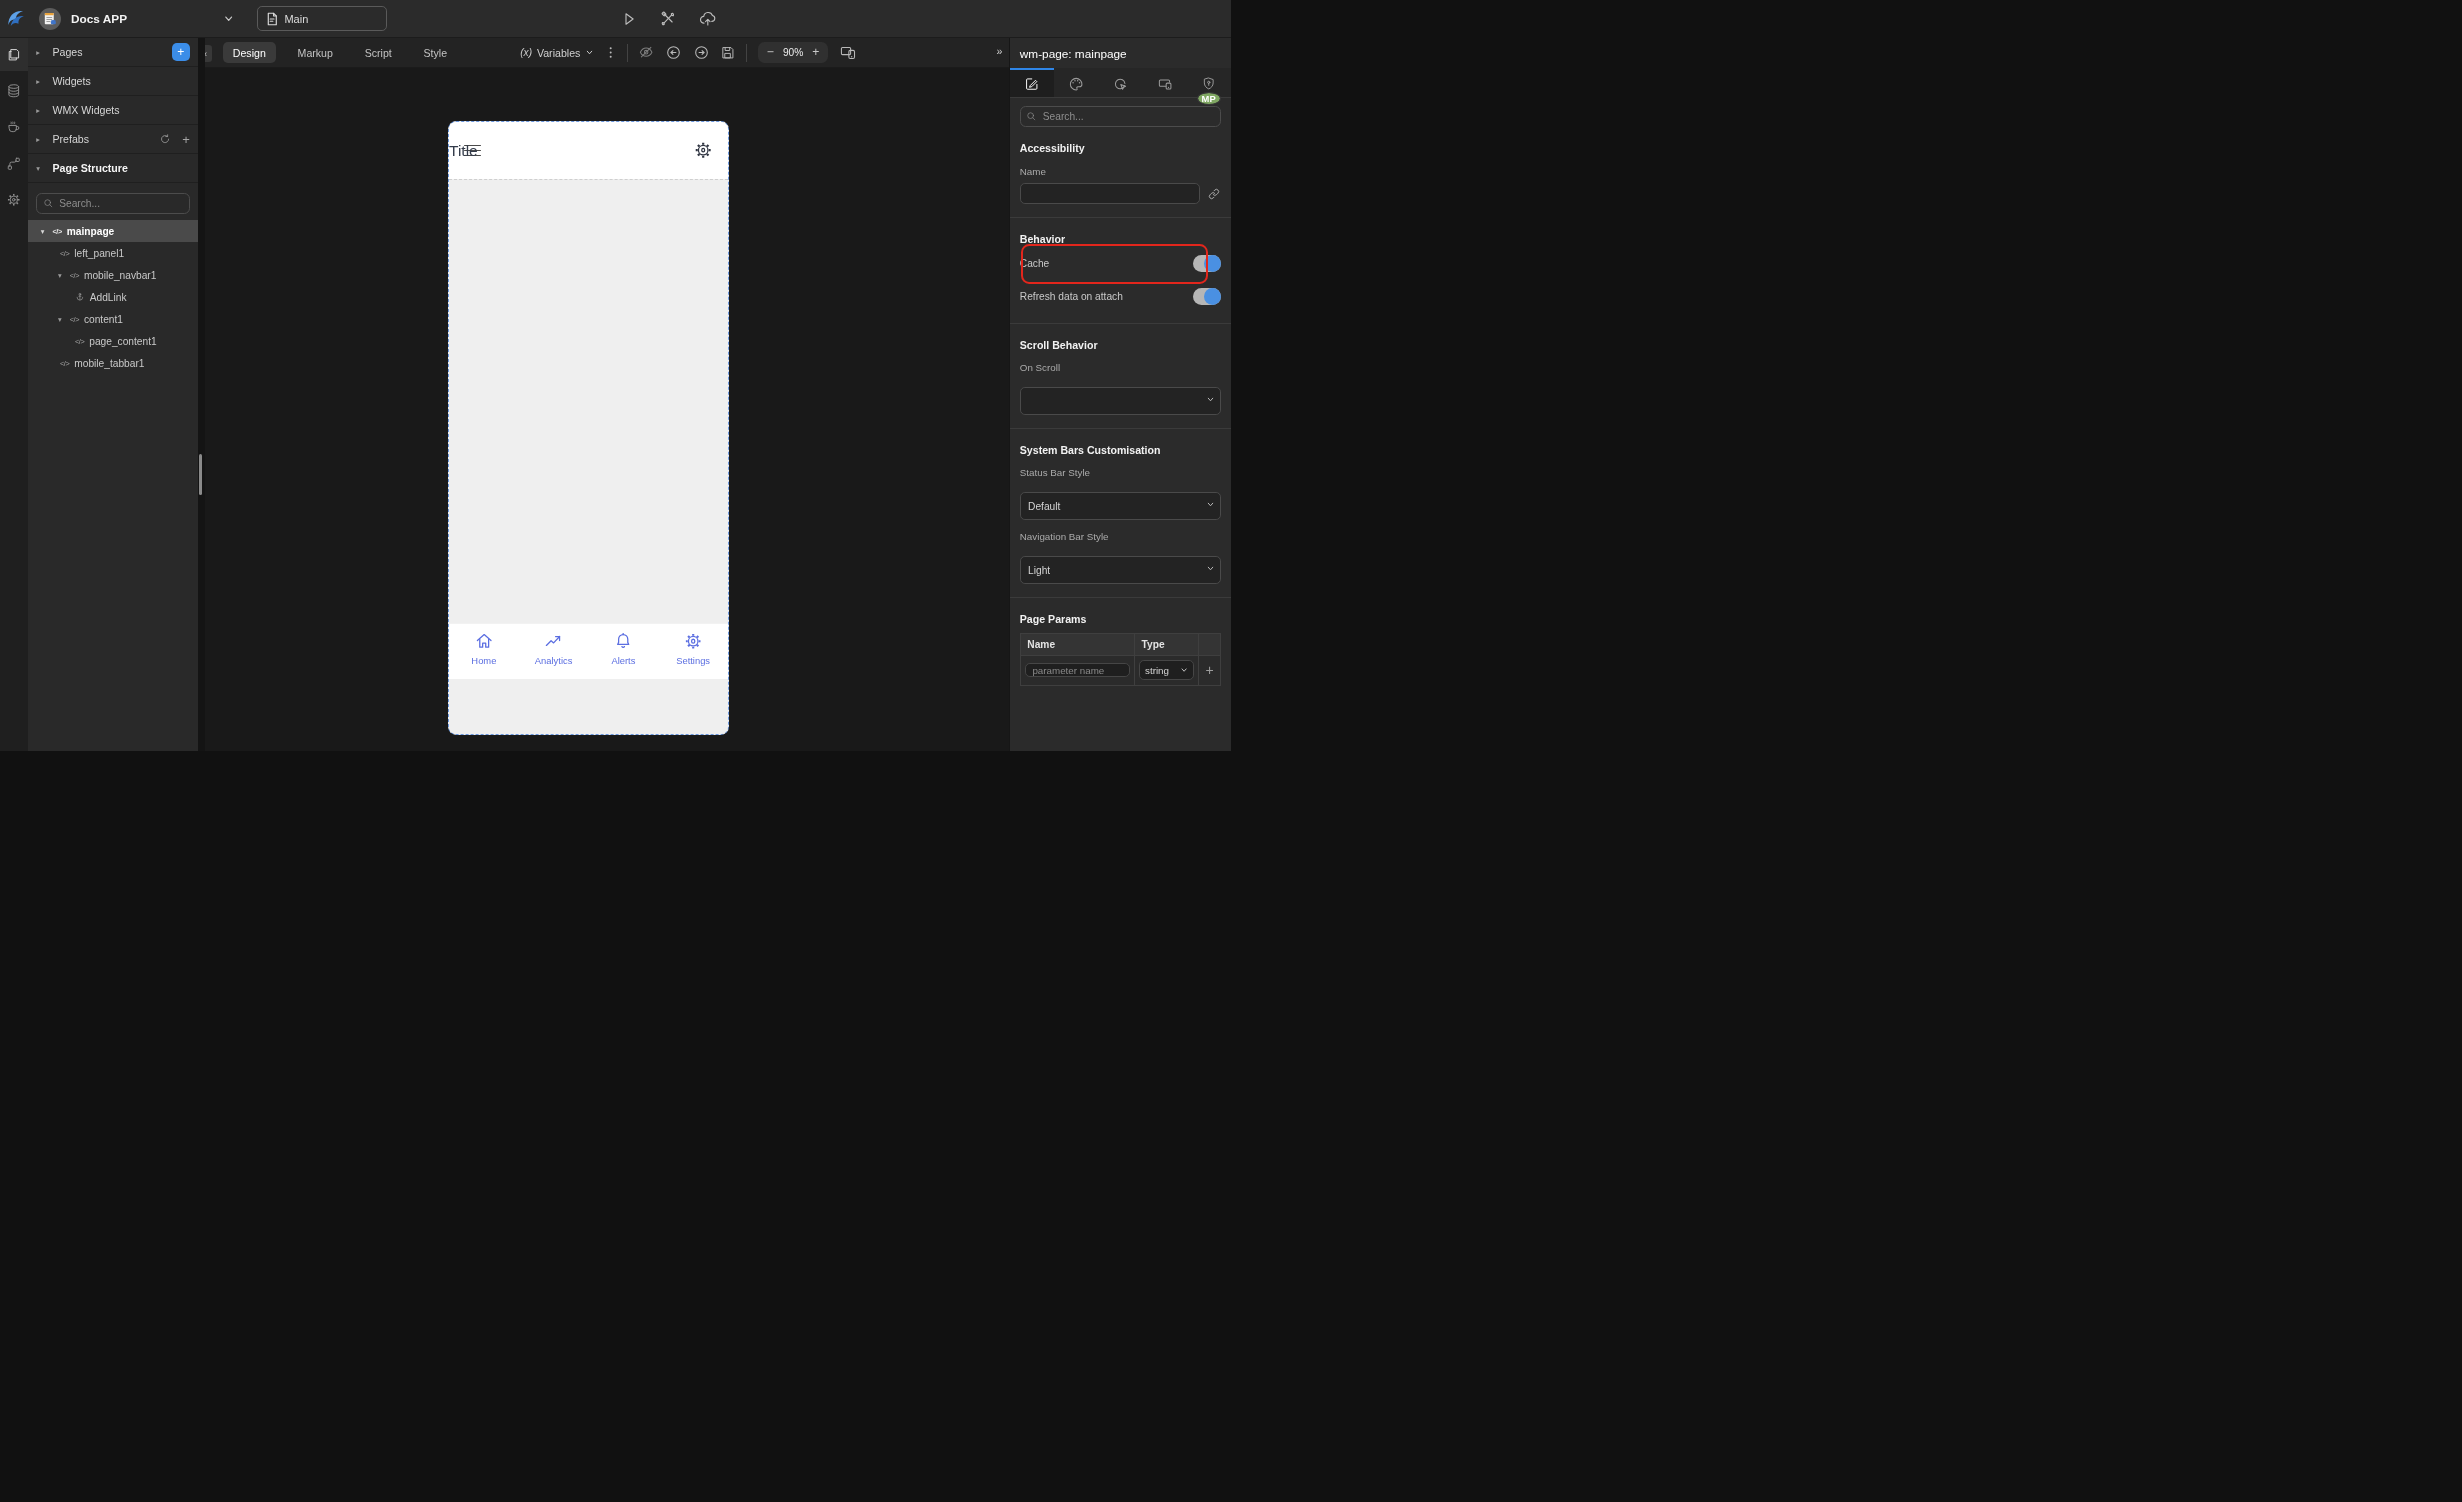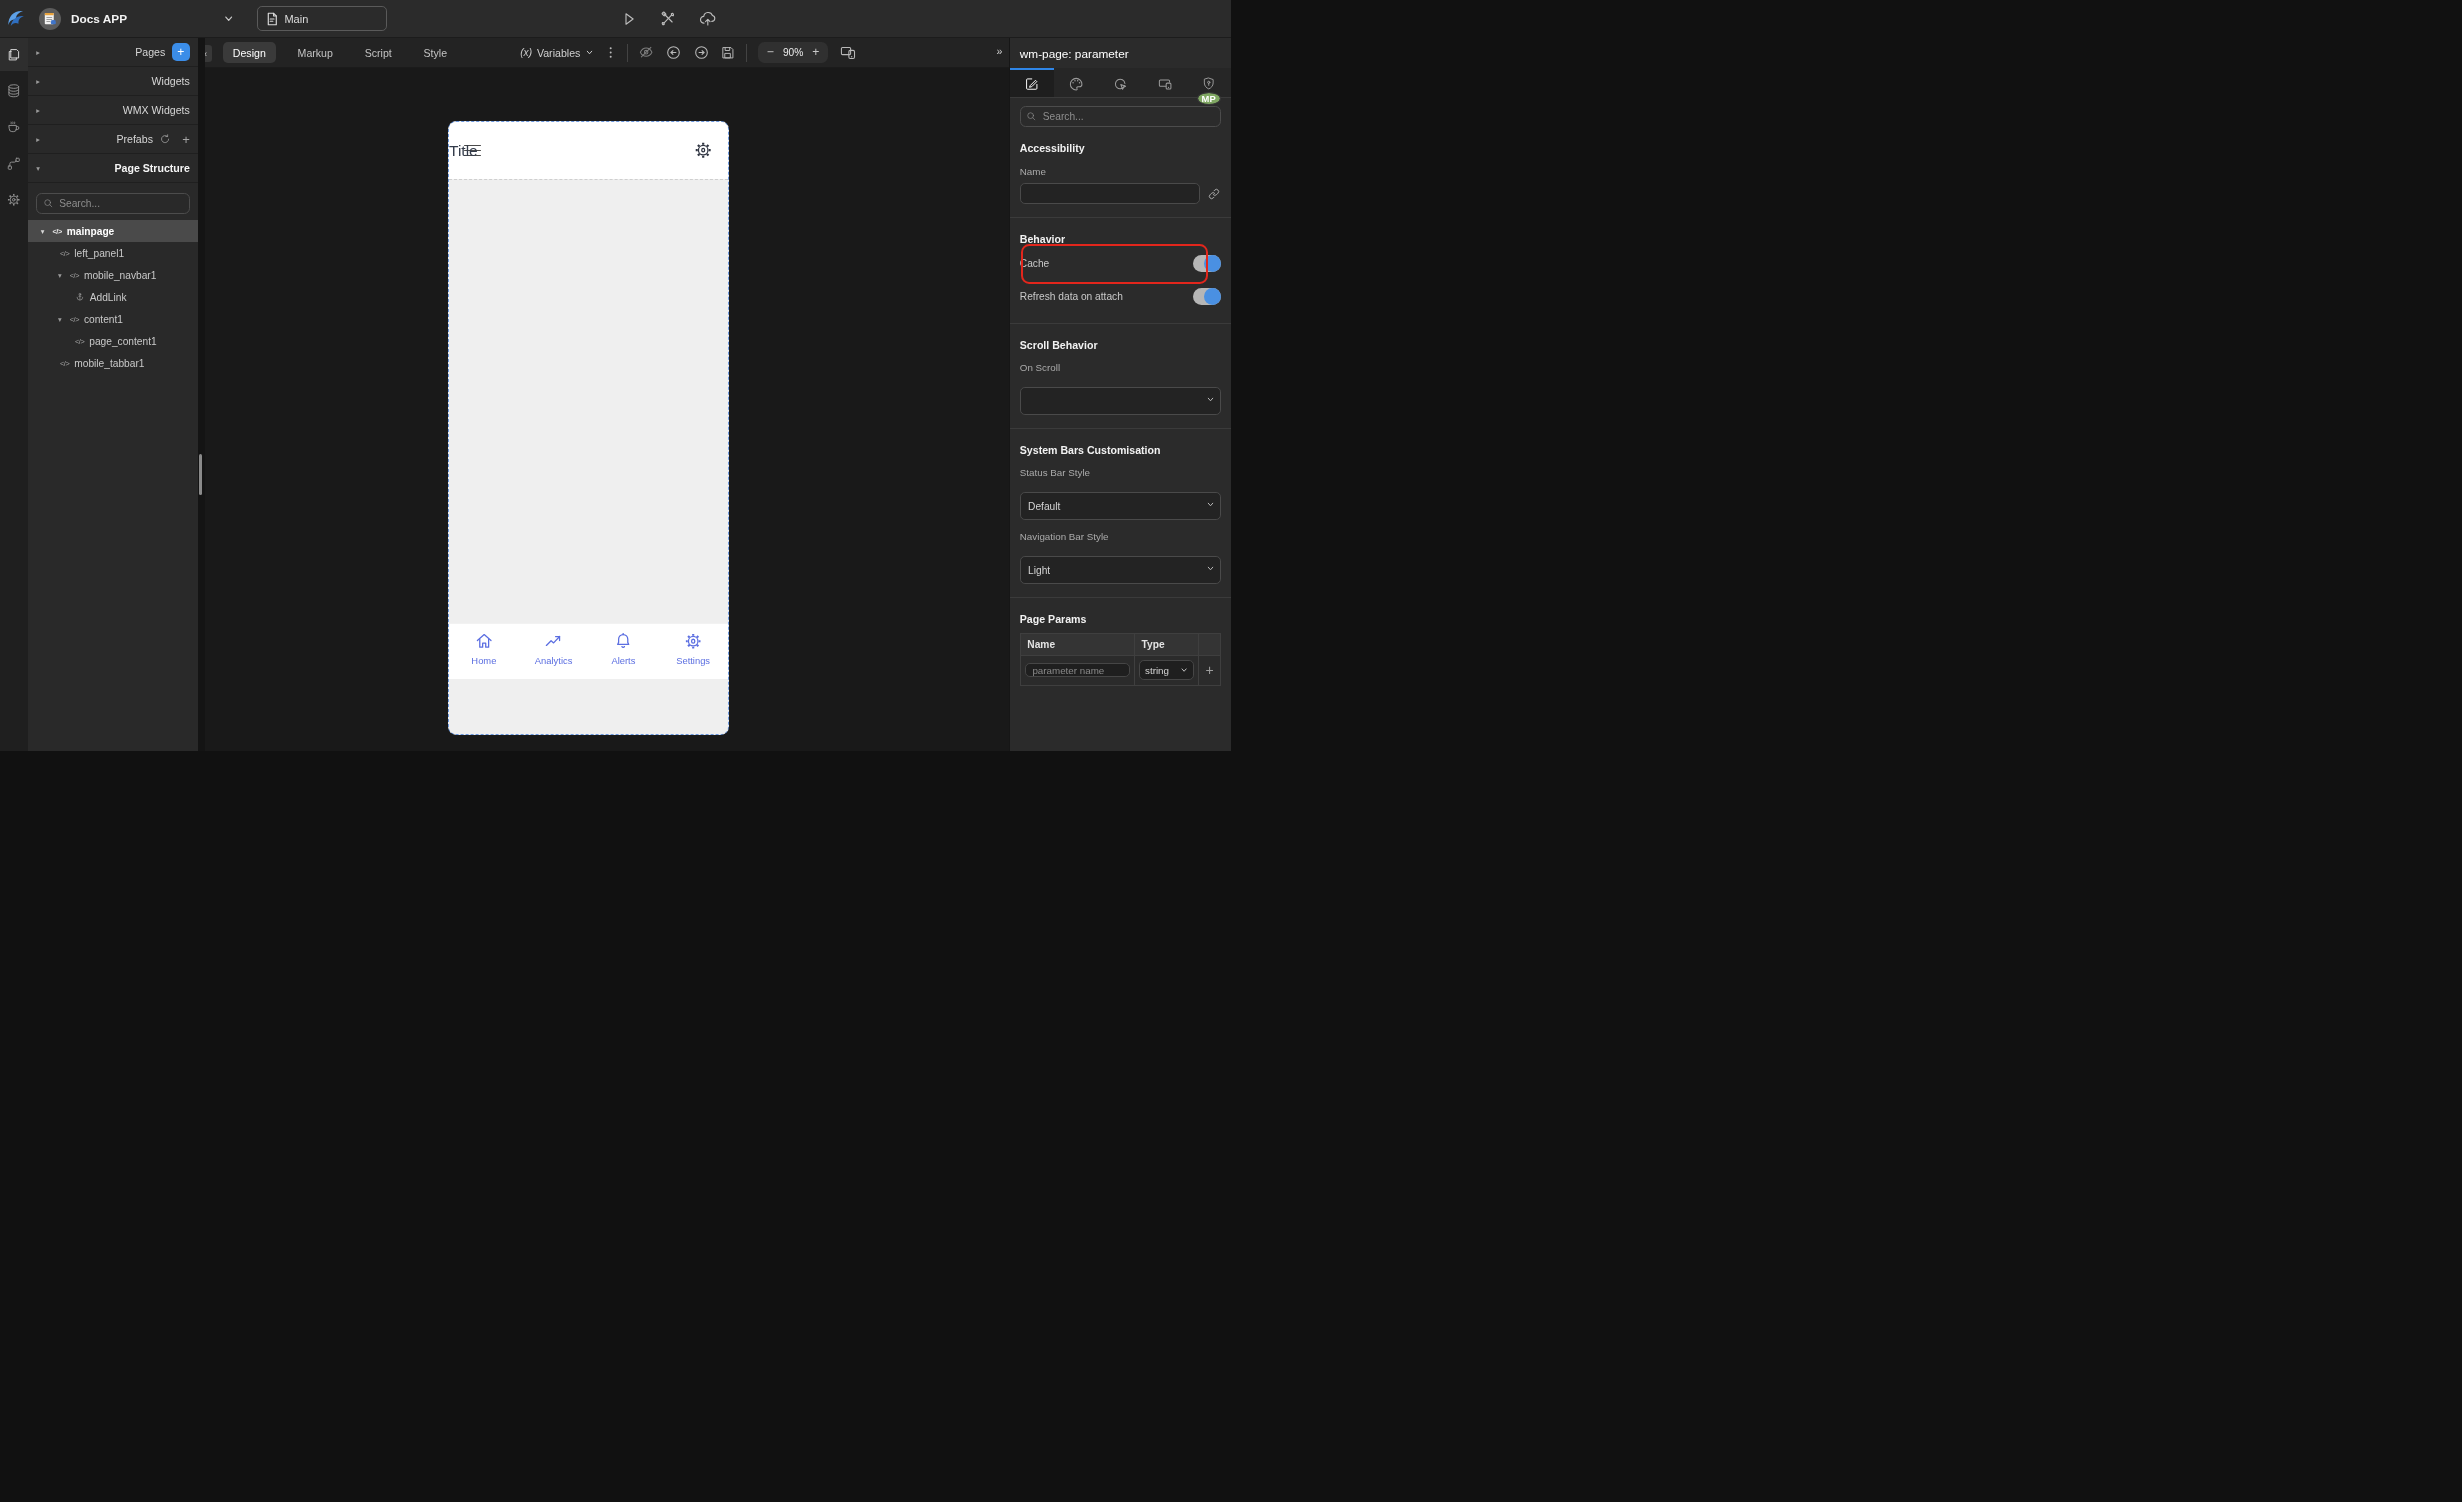--- a/index.html
+++ b/index.html
@@ -32,21 +32,21 @@
           display:flex; flex-direction:column; align-items:center; z-index:20; }
   .rail-item { width:28px; height:33px; display:flex; align-items:center; justify-content:center;
                color:#8f8f8f; margin-bottom:3.3px; }
   .rail-item.active { background:#2e2e2e; color:#d9d9d9; }
 
   
   .left-panel { position:absolute; left:28px; top:38px; bottom:0; width:170px; background:#292929; z-index:10; }
   .lp-section { height:29px; display:flex; align-items:center; padding:0 8.2px; gap:6.5px;
                 border-bottom:0.8px solid #1f1f1f; }
   .lp-caret { width:9.8px; font-size:7.3px; color:#9a9a9a; }
-  .lp-label { flex:1; font-size:10.6px; color:#d6d6d6;text-align:right; }
+  .lp-label { flex:1; font-size:10.6px; color:#d6d6d6; }
   .lp-label.bright { color:#f5f5f5; font-weight:700; }
   .add-btn { width:18px; height:18px; border-radius:4.9px; background:#3b8de8; color:#fff; display:flex;
              align-items:center; justify-content:center; font-size:12.2px; font-weight:400; }
   .lp-mini { color:#a5a5a5; display:flex; align-items:center; gap:10.6px; }
   .lp-mini .plus { font-size:13px; font-weight:300; line-height:1; }
   .lp-search { position:relative; margin:9.8px 8.2px 6.5px 8.2px; }
   .lp-search input, .rp-search input { width:100%; height:21px; background:transparent; border:0.8px solid #4c4c4c;
              border-radius:5.7px; color:#ddd; font-size:10.2px; padding:0 6.5px 0 22px; outline:none;
              font-family:"Liberation Sans","DejaVu Sans",sans-serif; }
   .lp-search input::placeholder, .rp-search input::placeholder { color:#8e8e8e; }
@@ -477,21 +477,21 @@
             <line x1="6" y1="18" x2="7.7" y2="16.3"></line>
               <line x1="16.3" y1="7.7" x2="18" y2="6"></line>
           </g>
         </svg>
         <span class="lbl">Settings</span>
       </div>
     </div>
   </div>
 
   <div class="right-panel">
-    <div class="rp-title">wm-page: parameter</div>
+    <div class="rp-title">wm-page: mainpage</div>
     <div class="rp-tabs">
       <div class="rp-tab active">
         <svg width="15.5" height="15.5" viewBox="0 0 24 24">
           <path class="ic" d="M20 13 v6 a1.5 1.5 0 0 1 -1.5 1.5 h-13 A1.5 1.5 0 0 1 4 19 V6 a1.5 1.5 0 0 1 1.5 -1.5 H12"></path>
           <path class="ic" d="M10 14.5 L17.8 6.7 l2 2 L12 16.5 l-2.8 0.8 z"></path>
         </svg>
       </div>
       <div class="rp-tab">
         <svg width="16.3" height="16.3" viewBox="0 0 24 24">
           <path class="ic" d="M12 3.5 a8.5 8.5 0 1 0 0 17 c1.4 0 1.9 -1 1.2 -2 c-0.8 -1.2 0 -2.6 1.5 -2.6 h1.9 a3.9 3.9 0 0 0 3.9 -3.9 c0 -4.8 -3.9 -8.5 -8.5 -8.5 z"></path>

